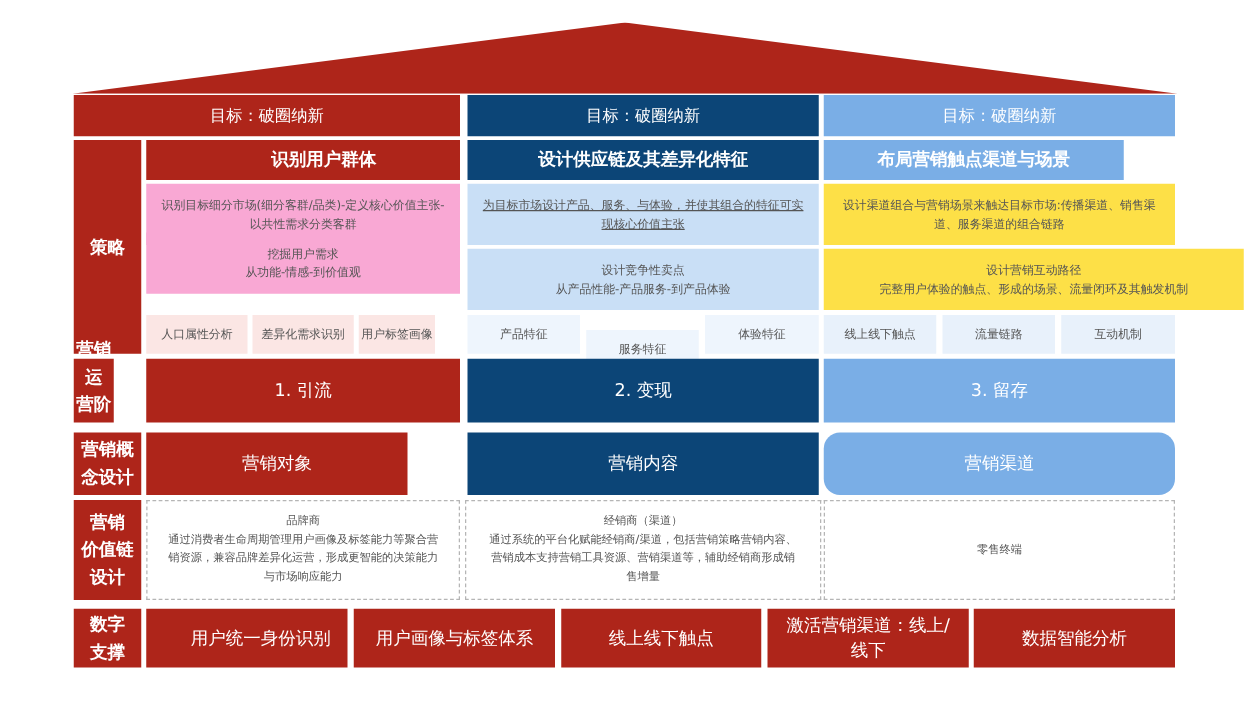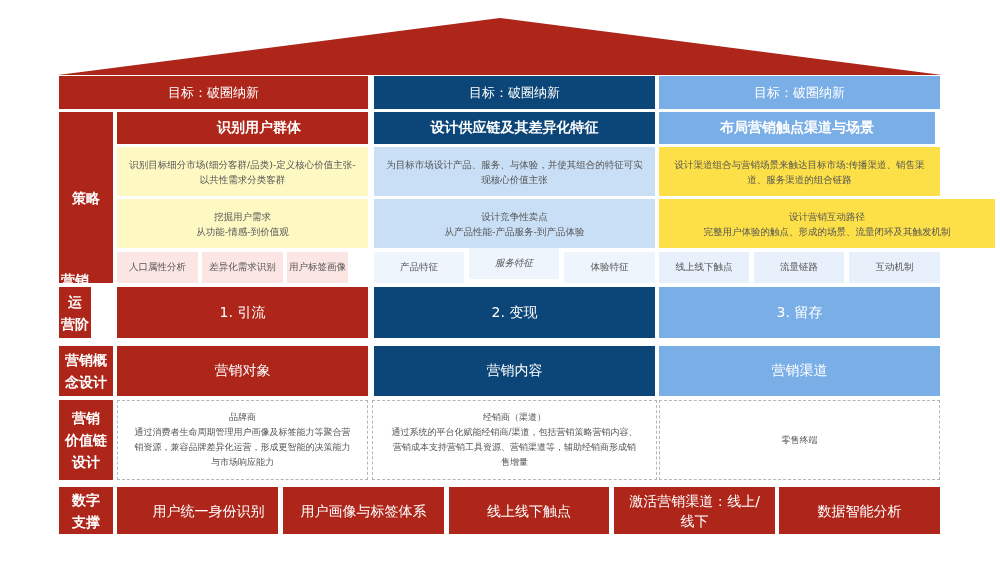--- a/index.html
+++ b/index.html
@@ -1,21 +1,21 @@
 <!DOCTYPE html>
 <html><head>
 <meta charset="utf-8">
 <style>
   html,body{margin:0;padding:0;background:#ffffff;}
   body{width:1000px;height:562px;position:relative;overflow:hidden;font-family:"DejaVu Sans","Liberation Sans",sans-serif;}
   .abs{position:absolute;box-sizing:border-box;display:flex;align-items:center;justify-content:center;text-align:center;}
   .red{background:#ae251a;color:#fff;}
   .navy{background:#0c4577;color:#fff;}
   .sky{background:#7aaee6;color:#fff;}
-  .pink1{background:#fef9c3;color:#555;}
+  .pink1{background:#f9a8d4;color:#555;}
   .pink2{background:#fbe6e4;color:#555;text-align:center;}
   .blue1{background:#c9dff6;color:#555;}
   .blue2{background:#eef5fd;color:#555;}
   .lblue1{background:#fde047;color:#555;}
   .lblue2{background:#e8f1fb;color:#555;}
   .roof{position:absolute;left:58px;top:18px;width:884px;height:57px;}
   .roof-title{position:absolute;left:12px;top:44px;width:824px;text-align:left;font-size:11px;color:#fff;font-weight:bold;}
   .goal{font-size:13px;}
   .side{font-size:14px;font-weight:bold;line-height:22px;}
   .head{font-size:14px;font-weight:bold;}
@@ -36,55 +36,55 @@
 
 <div class="abs red goal" style="left:59px;top:76px;width:309px;height:33px;">目标：破圈纳新</div>
 <div class="abs navy goal" style="left:374px;top:76px;width:281px;height:33px;">目标：破圈纳新</div>
 <div class="abs sky goal" style="left:659px;top:76px;width:281px;height:33px;">目标：破圈纳新</div>
 
 <div class="abs red side ml" style="left:59px;top:112px;width:54px;height:171px;">策略</div>
 
 <div class="abs red head" style="left:117px;top:112px;width:251px;height:32px;padding-left:33px;">识别用户群体</div>
 <div class="abs pink1 desc ml" style="left:117px;top:147px;width:251px;height:49px;">识别目标细分市场(细分客群/品类)-定义核心价值主张-
 以共性需求分类客群</div>
-<div class="abs pink1 desc ml" style="left:117px;top:199px;width:251px;height:49px;">挖掘用户需求
+<div class="abs pink1 desc ml" style="left:117px;top:186px;width:251px;height:49px;">挖掘用户需求
 从功能-情感-到价值观</div>
 <div class="abs pink2 chip" style="left:117px;top:252px;width:81px;height:31px;">人口属性分析</div>
 <div class="abs pink2 chip" style="left:202px;top:252px;width:81px;height:31px;">差异化需求识别</div>
 <div class="abs pink2 chip" style="left:287px;top:252px;width:61px;height:31px;">用户标签画像</div>
 
 <div class="abs navy head" style="left:374px;top:112px;width:281px;height:32px;">设计供应链及其差异化特征</div>
-<div class="abs blue1 desc ml" style="left:374px;top:147px;width:281px;height:49px;">为目标市场设计产品、服务、与体验，并使其组合的特征可实
+<div class="abs blue1 desc ml" style="left:374px;top:147px;width:281px;height:49px;text-decoration:underline;">为目标市场设计产品、服务、与体验，并使其组合的特征可实
 现核心价值主张</div>
 <div class="abs blue1 desc ml" style="left:374px;top:199px;width:281px;height:49px;">设计竞争性卖点
 从产品性能-产品服务-到产品体验</div>
 <div class="abs blue2 chip" style="left:374px;top:252px;width:90px;height:31px;">产品特征</div>
-<div class="abs blue2 chip" style="left:469px;top:248px;width:90px;height:31px;font-style:italic;">服务特征</div>
+<div class="abs blue2 chip" style="left:469px;top:264px;width:90px;height:31px;">服务特征</div>
 <div class="abs blue2 chip" style="left:564px;top:252px;width:91px;height:31px;">体验特征</div>
 
-<div class="abs sky head" style="left:659px;top:112px;width:276px;height:32px;">布局营销触点渠道与场景</div>
+<div class="abs sky head" style="left:659px;top:112px;width:240px;height:32px;">布局营销触点渠道与场景</div>
 <div class="abs lblue1 desc ml" style="left:659px;top:147px;width:281px;height:49px;">设计渠道组合与营销场景来触达目标市场:传播渠道、销售渠
 道、服务渠道的组合链路</div>
 <div class="abs lblue1 desc ml" style="left:659px;top:199px;width:336px;height:49px;">设计营销互动路径
 完整用户体验的触点、形成的场景、流量闭环及其触发机制</div>
 <div class="abs lblue2 chip" style="left:659px;top:252px;width:90px;height:31px;">线上线下触点</div>
 <div class="abs lblue2 chip" style="left:754px;top:252px;width:90px;height:31px;">流量链路</div>
 <div class="abs lblue2 chip" style="left:849px;top:252px;width:91px;height:31px;">互动机制</div>
 
 <div class="abs red side ml" style="left:59px;top:287px;width:32px;height:51px;">营销运
 营阶段</div>
 <div class="abs red stage" style="left:117px;top:287px;width:251px;height:51px;">1. 引流</div>
 <div class="abs navy stage" style="left:374px;top:287px;width:281px;height:51px;">2. 变现</div>
 <div class="abs sky stage" style="left:659px;top:287px;width:281px;height:51px;">3. 留存</div>
 
 <div class="abs red side ml" style="left:59px;top:346px;width:54px;height:50px;">营销概
 念设计</div>
-<div class="abs red stage" style="left:117px;top:346px;width:251px;height:50px;">营销对象</div>
+<div class="abs red stage" style="left:117px;top:346px;width:209px;height:50px;">营销对象</div>
 <div class="abs navy stage" style="left:374px;top:346px;width:281px;height:50px;">营销内容</div>
-<div class="abs sky stage" style="left:659px;top:346px;width:281px;height:50px;">营销渠道</div>
+<div class="abs sky stage" style="left:659px;top:346px;width:281px;height:50px;border-radius:13px;">营销渠道</div>
 
 <div class="abs red side ml" style="left:59px;top:400px;width:54px;height:80px;">营销
 价值链
 设计</div>
 <div class="abs vbox" style="left:117px;top:400px;width:251px;height:80px;">
   <div>品牌商</div>
   <div class="ml">通过消费者生命周期管理用户画像及标签能力等聚合营
 销资源，兼容品牌差异化运营，形成更智能的决策能力
 与市场响应能力</div>
 </div>

